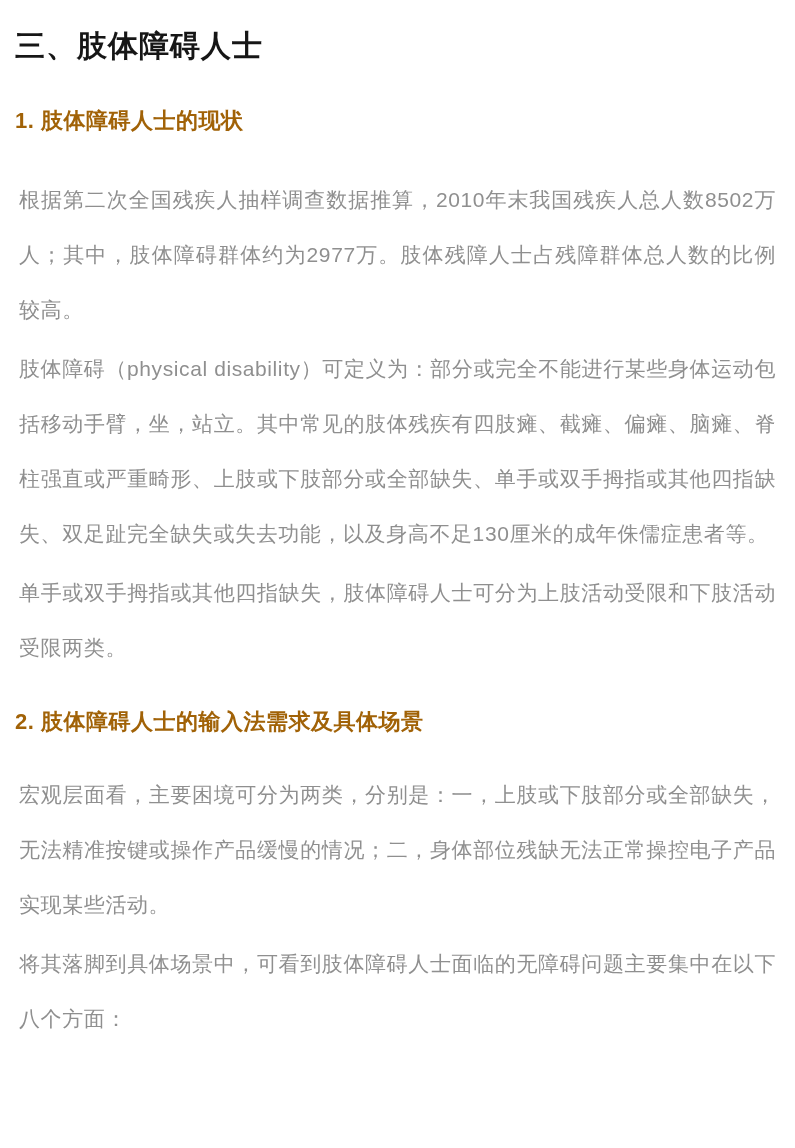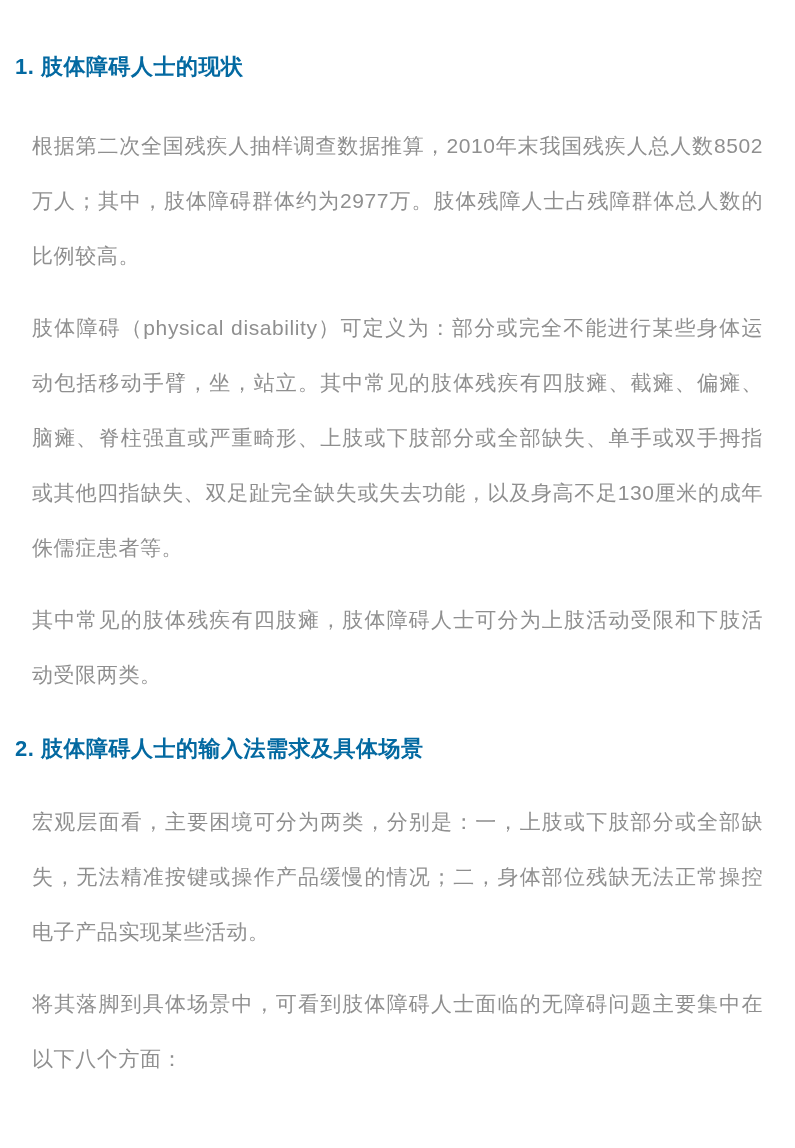--- a/index.html
+++ b/index.html
@@ -30,55 +30,56 @@
     letter-spacing: 1px;
   }
   .section {
     margin: 0;
   }
   .section-heading {
     margin: 40px 0 0 0;
     font-size: 22px;
     line-height: 30px;
     font-weight: 700;
-    color: #0369a1;
+    color: #a16207;
     letter-spacing: 0.5px;
   }
   .section-body {
     margin-top: 36px;
   }
   .section-body p {
-    margin: 17px;
+    margin: 4px;
     font-size: 21px;
     line-height: 55px;
     color: #8f8f8f;
     text-align: justify;
     text-justify: inter-ideograph;
     letter-spacing: 0.6px;
     word-break: break-all;
   }
   .section + .section .section-heading {
     margin-top: 32px;
   }
   .section + .section .section-body {
     margin-top: 30px;
   }
 </style>
 </head>
 <body>
 
 <div class="page">
 
+  <h1 class="doc-title">三、肢体障碍人士</h1>
 
   <div class="section">
     <h2 class="section-heading">1. 肢体障碍人士的现状</h2>
     <div class="section-body">
       <p>根据第二次全国残疾人抽样调查数据推算，2010年末我国残疾人总人数8502万人；其中，肢体障碍群体约为2977万。肢体残障人士占残障群体总人数的比例较高。</p>
       <p>肢体障碍（physical disability）可定义为：部分或完全不能进行某些身体运动包括移动手臂，坐，站立。其中常见的肢体残疾有四肢瘫、截瘫、偏瘫、脑瘫、脊柱强直或严重畸形、上肢或下肢部分或全部缺失、单手或双手拇指或其他四指缺失、双足趾完全缺失或失去功能，以及身高不足130厘米的成年侏儒症患者等。</p>
-      <p>其中常见的肢体残疾有四肢瘫，肢体障碍人士可分为上肢活动受限和下肢活动受限两类。</p>
+      <p>单手或双手拇指或其他四指缺失，肢体障碍人士可分为上肢活动受限和下肢活动受限两类。</p>
     </div>
   </div>
 
   <div class="section">
     <h2 class="section-heading">2. 肢体障碍人士的输入法需求及具体场景</h2>
     <div class="section-body">
       <p>宏观层面看，主要困境可分为两类，分别是：一，上肢或下肢部分或全部缺失，无法精准按键或操作产品缓慢的情况；二，身体部位残缺无法正常操控电子产品实现某些活动。</p>
       <p>将其落脚到具体场景中，可看到肢体障碍人士面临的无障碍问题主要集中在以下八个方面：</p>
 
     </div>

